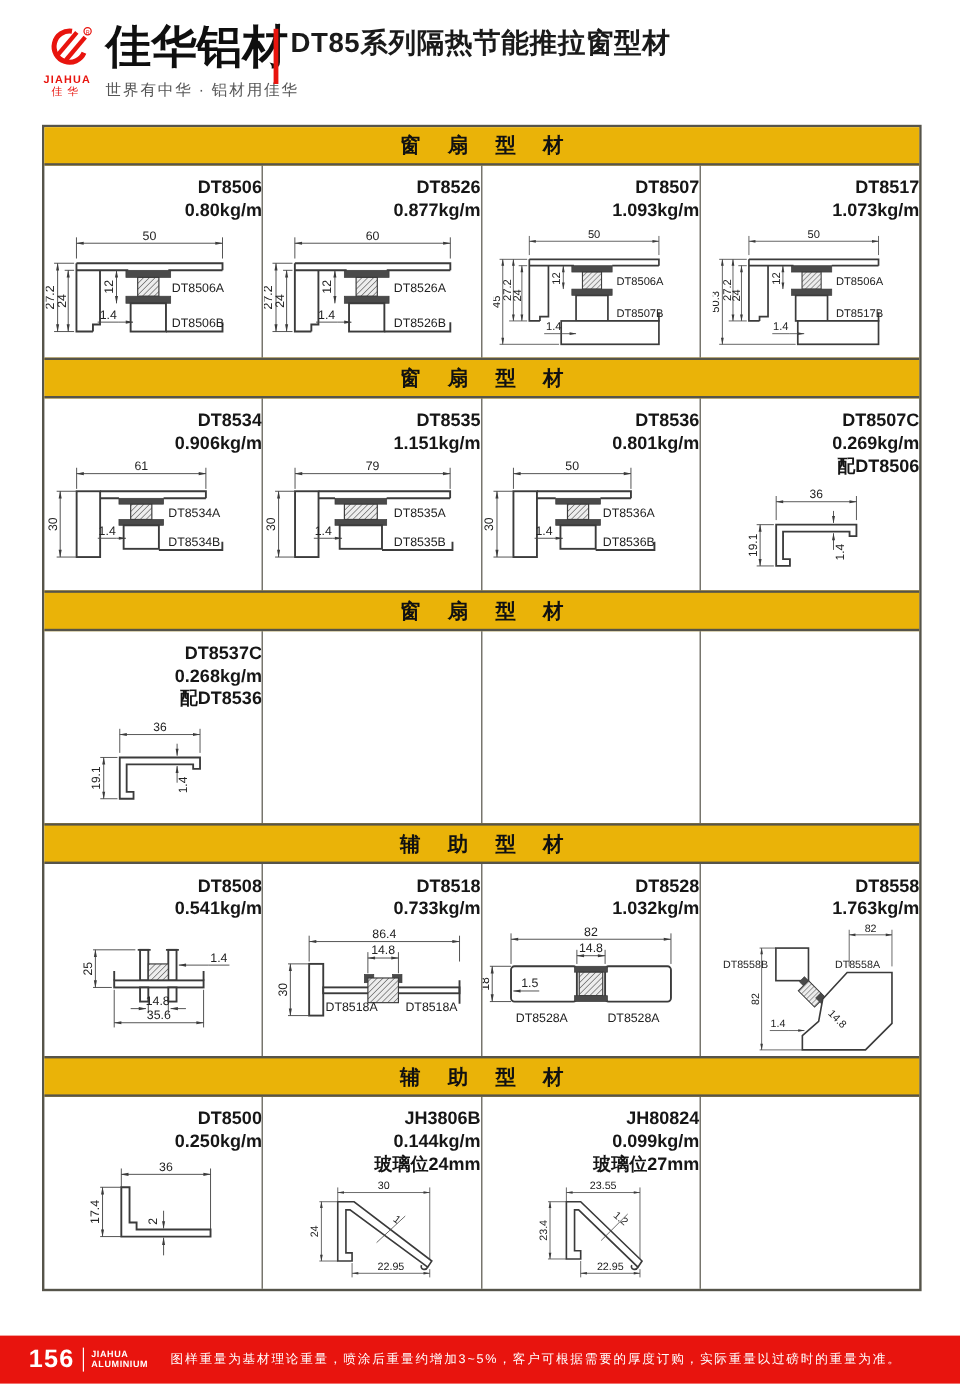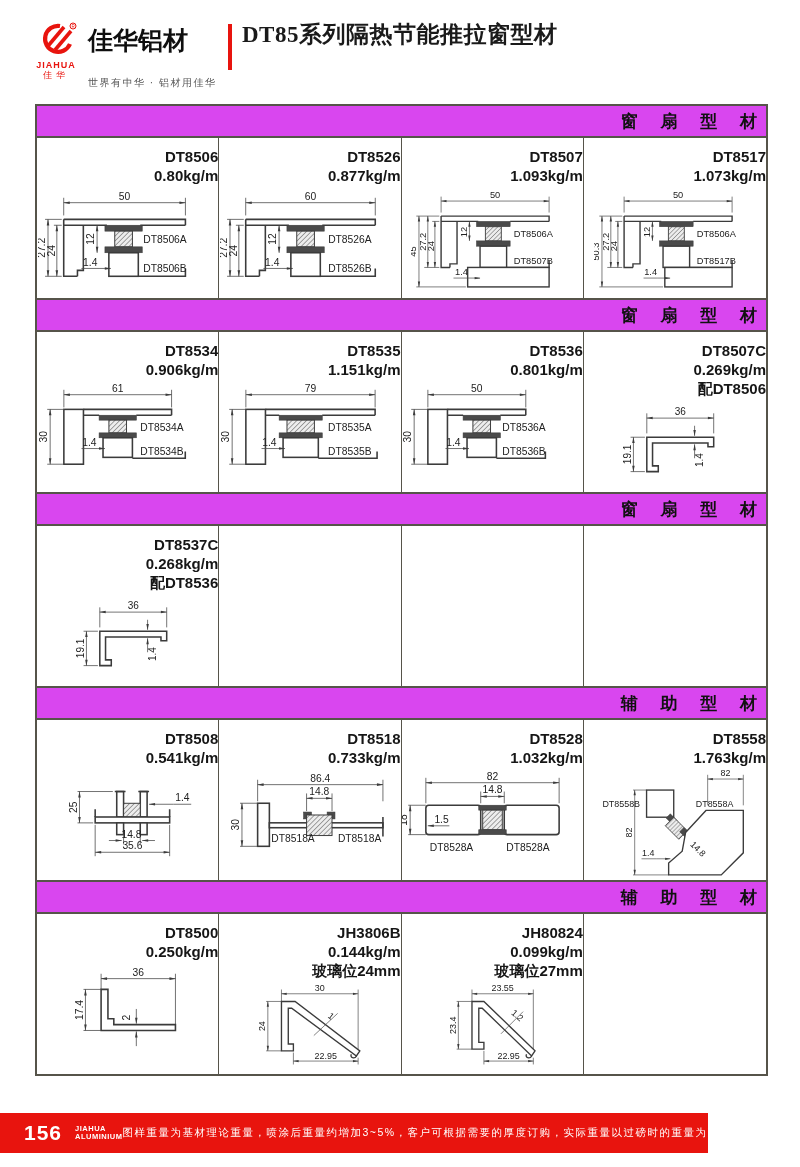--- a/index.html
+++ b/index.html
@@ -5,30 +5,30 @@
   html,body{margin:0;padding:0;}
   body{width:800px;height:1167px;background:#fff;font-family:"Liberation Sans",sans-serif;position:relative;overflow:hidden;}
   .page{position:absolute;inset:0;background:#fff;}
 
   
   .page-header{position:absolute;left:30px;top:20px;right:30px;height:64px;display:flex;align-items:flex-start;}
   .logo-block{width:52px;text-align:center;margin-top:2px;}
   .logo-brand{color:#e8140e;font-weight:bold;font-size:9px;letter-spacing:1px;line-height:10px;}
   .logo-cn{color:#e8140e;font-weight:normal;font-size:9px;letter-spacing:4px;line-height:11px;}
   .brand-block{margin-left:6px;width:132px;}
-  .brand-name{font-size:25px;font-weight:bold;color:#0f0f0f;letter-spacing:0px;line-height:40px;white-space:nowrap;}
-  .brand-tagline{font-size:10px;color:#555;letter-spacing:1.5px;margin-top:16px;white-space:nowrap;}
+  .brand-name{font-size:38px;font-weight:bold;color:#0f0f0f;letter-spacing:0px;line-height:40px;white-space:nowrap;}
+  .brand-tagline{font-size:13px;color:#555;letter-spacing:1.5px;margin-top:6px;white-space:nowrap;text-align:right;}
   .hdr-divider{width:4px;height:46px;background:#e8140e;margin:4px 10px 0 8px;}
-  .title-block{flex:1;font-family:Liberation Serif, serif;}
+  .title-block{flex:1;}
   .page-title{font-size:23px;font-weight:bold;color:#1a1a1a;line-height:30px;letter-spacing:0.5px;white-space:nowrap;}
   .page-subtitle{font-size:10.8px;color:#222;word-spacing:2.5px;margin-top:2px;white-space:nowrap;}
 
   
   .sheet{position:absolute;left:35px;top:104px;width:729px;border:2px solid #56544a;}
-  .bar{height:30px;background:#d946ef;border-top:2px solid #56544a;border-bottom:2px solid #56544a;display:flex;align-items:center;justify-content:flex-end;}
+  .bar{height:30px;background:#eab308;border-top:2px solid #56544a;border-bottom:2px solid #56544a;display:flex;align-items:center;justify-content:center;}
   .section:first-child .bar{border-top:none;}
   .bar span{font-size:17px;font-weight:bold;color:#111;letter-spacing:9px;text-indent:9px;}
   .row{display:grid;grid-template-columns:repeat(4,1fr);height:160px;}
   .cell{border-right:1.5px solid #56544a;text-align:right;padding-top:9px;overflow:hidden;}
   .cell:last-child{border-right:none;}
   .model,.weight,.note{font-size:15px;font-weight:bold;color:#161616;line-height:19px;}
   svg.draw{display:block;margin:1px auto 0;}
 
   
   .p{fill:none;stroke:#3b3b3b;stroke-width:1.6;}
@@ -36,21 +36,21 @@
   .dk{fill:#4a4a4a;stroke:#3b3b3b;stroke-width:0.6;}
   .hx{fill:url(#hxp);stroke:#3b3b3b;stroke-width:1;}
   .d{stroke:#4a4a4a;stroke-width:0.8;fill:none;}
   .da{stroke:#4a4a4a;stroke-width:0.8;fill:none;marker-start:url(#arw);marker-end:url(#arw);}
   .dae{stroke:#4a4a4a;stroke-width:0.8;fill:none;marker-end:url(#arw);}
   svg text{font-family:"Liberation Sans",sans-serif;}
   .t{font-size:10.5px;fill:#222;}
   .tm{text-anchor:middle;}
 
   
-  .page-footer{position:absolute;left:0;top:1113px;width:708px;height:40px;background:#e8140e;color:#fff;display:flex;align-items:center;}
+  .page-footer{position:absolute;left:0;top:1113px;width:800px;height:40px;background:#e8140e;color:#fff;display:flex;align-items:center;}
   .page-num{font-size:21px;font-weight:bold;margin-left:24px;letter-spacing:1px;}
   .f-vline{width:1px;height:20px;background:#fff;margin:0 6px 0 7px;}
   .brand-stack{font-size:7.5px;line-height:8.5px;letter-spacing:0.5px;font-weight:bold;}
   .footer-note{flex:1;text-align:center;font-size:10.5px;letter-spacing:1.5px;padding-right:30px;white-space:nowrap;}
 </style>
 </head>
 <body>
 
 <svg width="0" height="0" style="position:absolute" aria-hidden="true">
   <defs>

